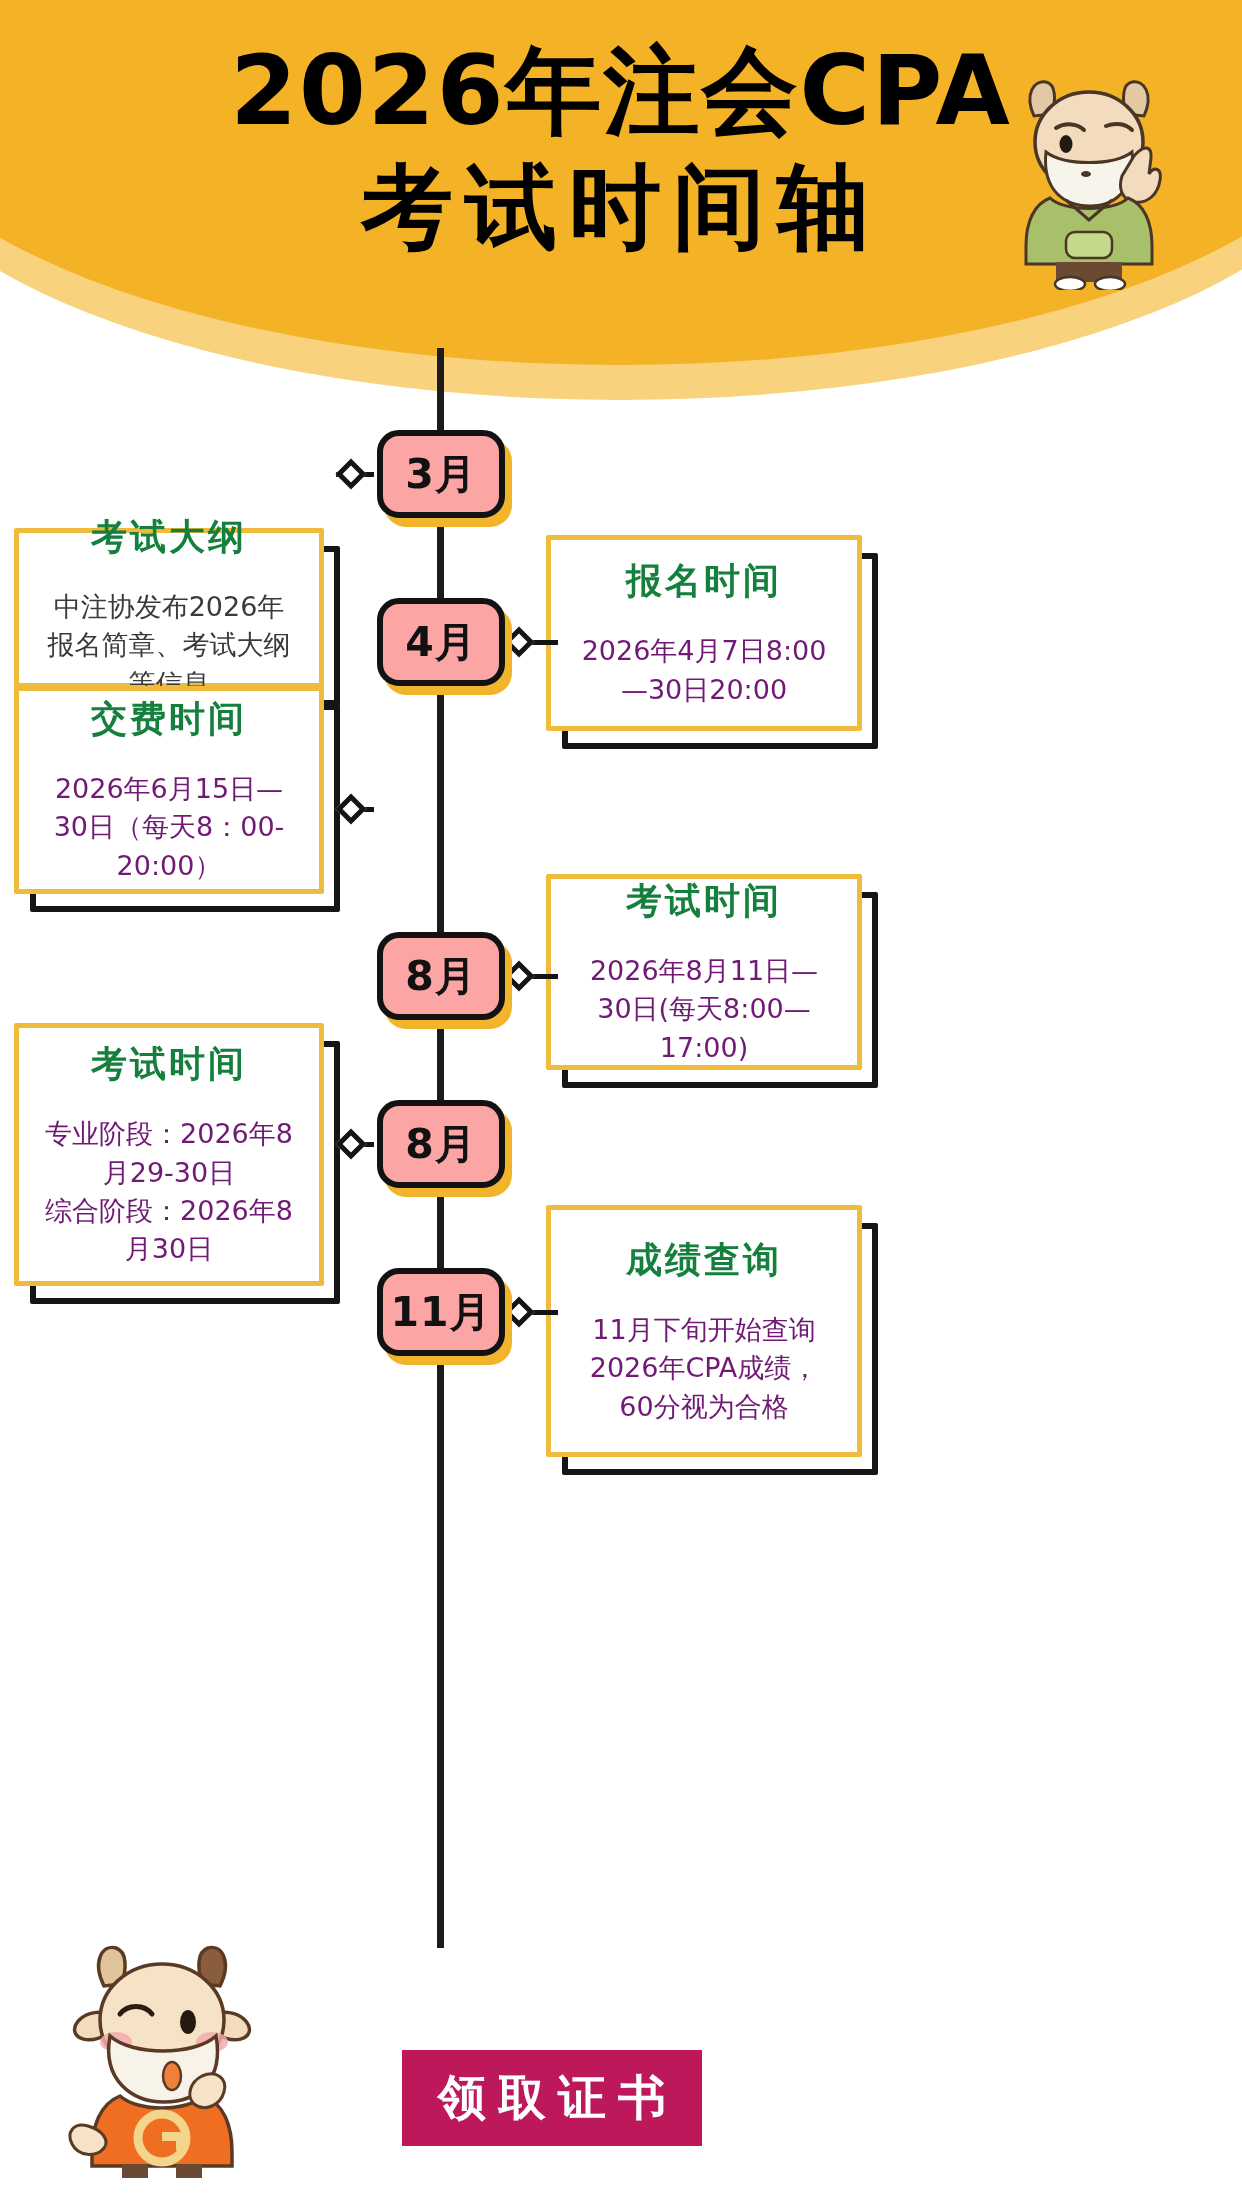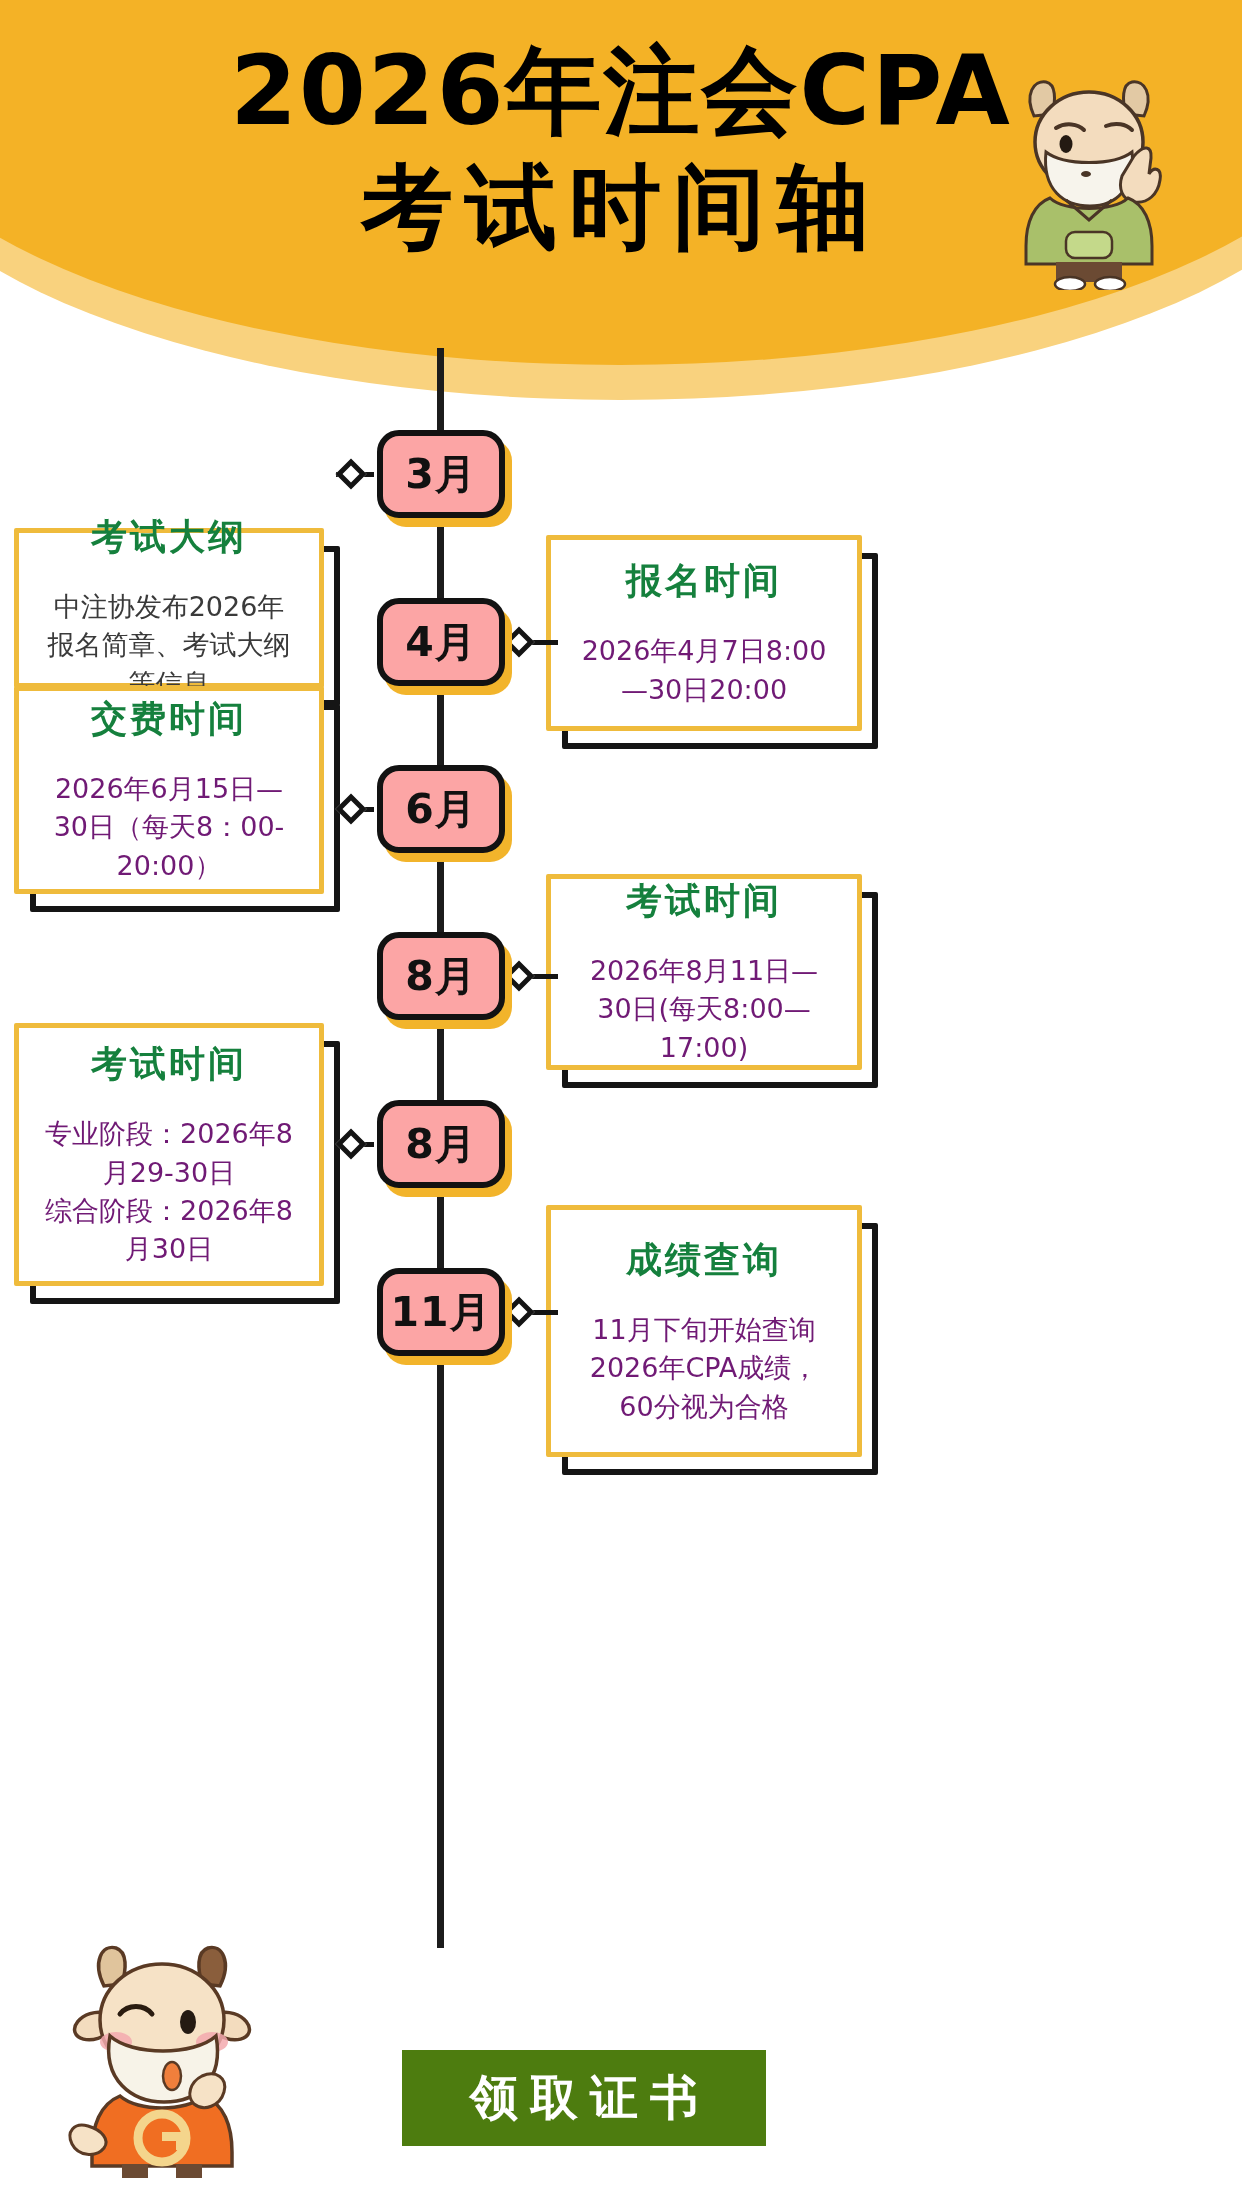--- a/index.html
+++ b/index.html
@@ -194,23 +194,23 @@
     letter-spacing: 0px;
     font-family: "DejaVu Sans", "Liberation Sans", sans-serif;
   }
   .card-desc.red { color: #701a75; }
 
   
   .stamp {
     position: absolute;
     left: 402px;
     bottom: 62px;
-    width: 364px;
+    width: 300px;
     height: 96px;
-    background: #4d7c0f;
+    background: #be185d;
     display: flex;
     align-items: center;
     justify-content: center;
     z-index: 5;
   }
   .stamp-text {
     font-size: 48px;
     font-weight: 800;
     color: #FFFFFF;
     letter-spacing: 12px;
@@ -302,26 +302,20 @@
     <div class="card-shadow"></div>
     <div class="card-body">
       <div class="card-title">交费时间</div>
       <div class="card-desc red">2026年6月15日—30日（每天8：00-20:00）</div>
     </div>
   </div>
   <div class="connector" style="left:336px; top:796px; width:52px;">
     <div class="cline" style="left:0; width:38px;"></div>
     <div class="diamond" style="left:4px;"></div>
   </div>
-  <div class="pill" style="left:377px; top:765px;">
-    <div class="pill-shadow"></div>
-    <div class="pill-body">
-      <span class="pill-label">6月</span>
-    </div>
-  </div>
 
   <div class="pill" style="left:377px; top:932px;">
     <div class="pill-shadow"></div>
     <div class="pill-body">
       <span class="pill-label">8月</span>
     </div>
   </div>
   <div class="connector" style="left:508px; top:963px; width:50px;">
     <div class="cline" style="left:14px; width:36px;"></div>
     <div class="diamond" style="left:0;"></div>

